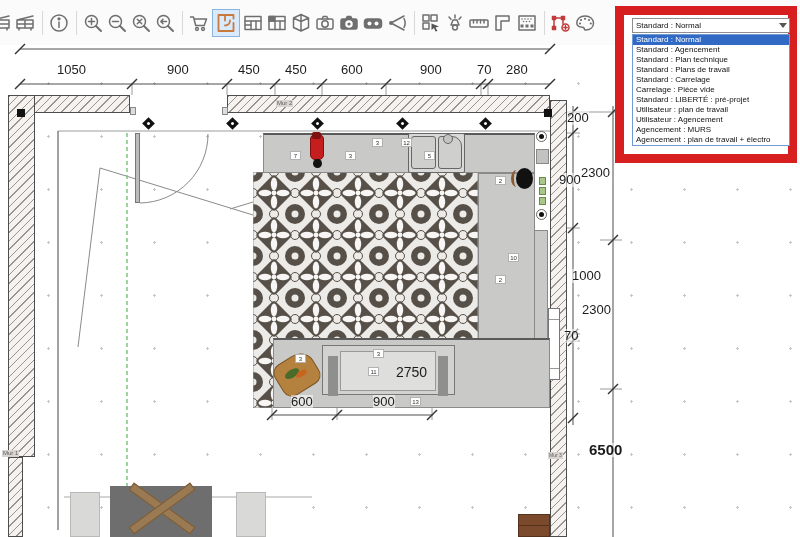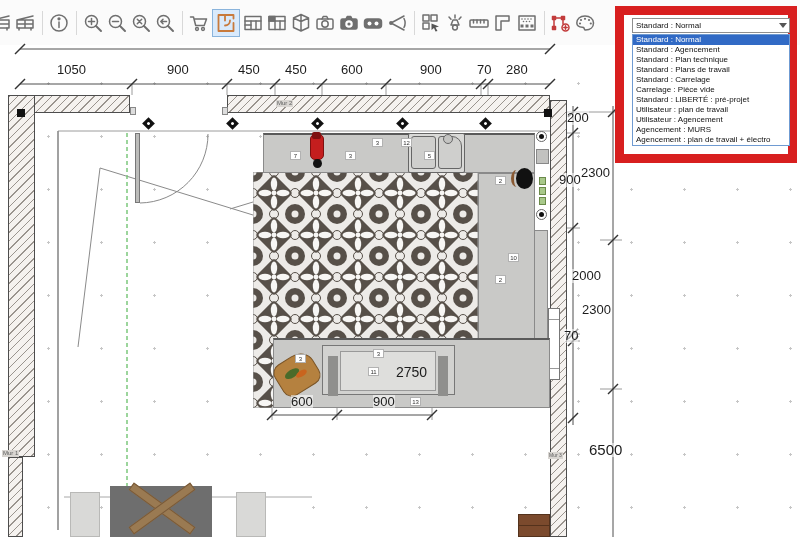--- a/index.html
+++ b/index.html
@@ -18,21 +18,21 @@
         background-size:53px 53px;background-position:22px 12px;}
   .abs{position:absolute;}
   .hatch{background-color:#f5f2ef;
          background-image:repeating-linear-gradient(135deg,#9a948e 0,#9a948e 1px,transparent 1px,transparent 6px);
          border:1px solid #4d4d4d;box-sizing:border-box;}
   .blacksq{position:absolute;width:8px;height:8px;background:#111;}
   .diamond{position:absolute;width:9px;height:9px;background:#111;transform:rotate(45deg);}
   .diamond::after{content:"";position:absolute;left:3px;top:3px;width:3px;height:3px;background:#fff;border-radius:50%;}
   .counter{position:absolute;background:#c9c9c7;border:1px solid #8a8a8a;box-sizing:border-box;}
   .dim{position:absolute;font-size:13px;color:#1c1c1c;white-space:nowrap;background:rgba(255,255,255,.55);line-height:14px;}
-  .dim.big{font-size:15px;}
+  .dim.big{font-size:15px;font-weight:bold;}
   .tag{position:absolute;width:11px;height:9px;background:#fff;border:1px solid #b2b2b2;
        font-size:6px;line-height:9px;text-align:center;color:#333;box-sizing:border-box;}
   .murlabel{position:absolute;font-size:6px;color:#5f5f5f;background:#d8d5d1;line-height:7px;padding:0 1px;white-space:nowrap;}
   
   #red-annot{position:absolute;left:615px;top:6px;width:182px;height:157px;
              border:9px solid #d81f1f;background:#fff;box-sizing:border-box;}
   #view-select{position:absolute;left:632px;top:18px;width:158px;height:15px;background:#fff;
                border:1px solid #8f8f8f;box-sizing:border-box;font-size:8px;line-height:13px;
                color:#111;padding-left:3px;}
   #view-select .chev{position:absolute;right:2px;top:4px;width:0;height:0;
@@ -391,21 +391,21 @@
     <span class="tag" style="left:373px;top:304px">3</span>
     <span class="tag" style="left:368px;top:322px">11</span>
     <span class="tag" style="left:410px;top:352px">13</span>
 
     <span class="dim" style="left:291px;top:350px">600</span>
     <span class="dim" style="left:373px;top:350px">900</span>
 
     <span class="dim" style="left:567px;top:66px">200</span>
     <span class="dim" style="left:559px;top:128px">900</span>
     <span class="dim" style="left:581px;top:121px">2300</span>
-    <span class="dim" style="left:572px;top:224px">2000</span>
+    <span class="dim" style="left:572px;top:224px">1000</span>
     <span class="dim" style="left:582px;top:258px">2300</span>
     <span class="dim" style="left:564px;top:284px">70</span>
     <span class="dim big" style="left:589px;top:398px">6500</span>
 
     <div class="abs" style="left:70px;top:447px;width:30px;height:45px;background:#d9d9d7;border:1px solid #b9b9b7;box-sizing:border-box"></div>
     <div class="abs" style="left:236px;top:447px;width:30px;height:45px;background:#d9d9d7;border:1px solid #b9b9b7;box-sizing:border-box"></div>
     <div class="abs" style="left:110px;top:441px;width:102px;height:51px;background:#6e6e6e">
       <div style="position:absolute;left:14px;top:18px;width:74px;height:7px;background:#9a7a52;border:1px solid #7a5a38;transform:rotate(36deg)"></div>
       <div style="position:absolute;left:14px;top:18px;width:74px;height:7px;background:#9a7a52;border:1px solid #7a5a38;transform:rotate(-36deg)"></div>
     </div>

